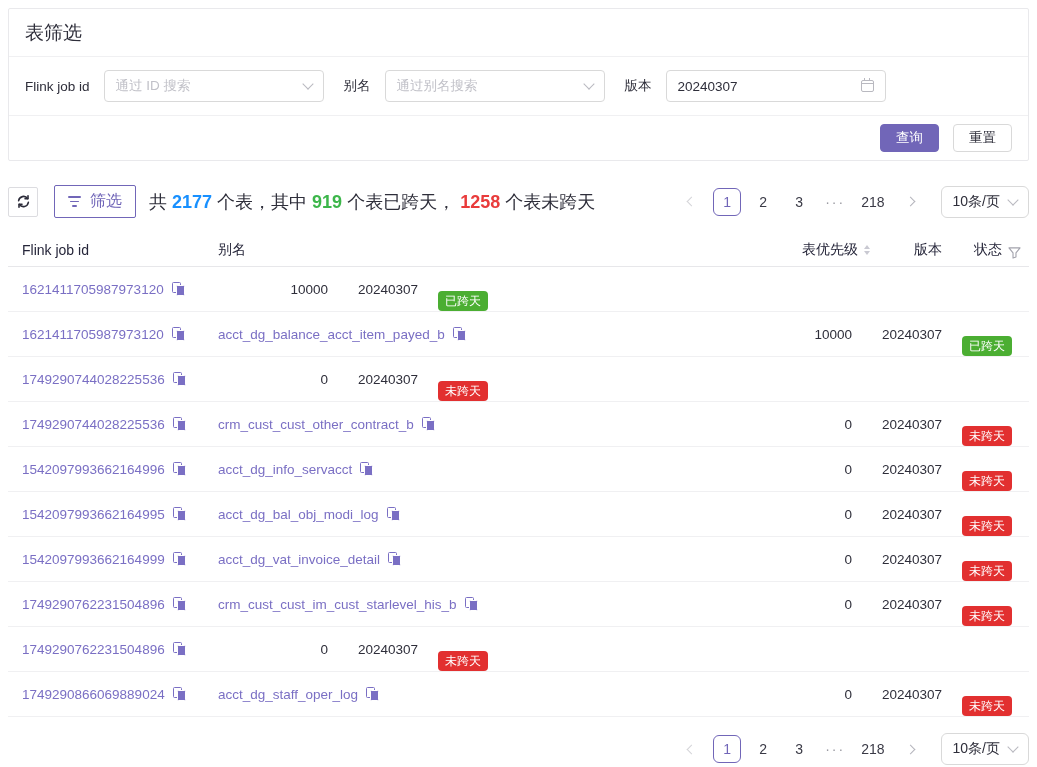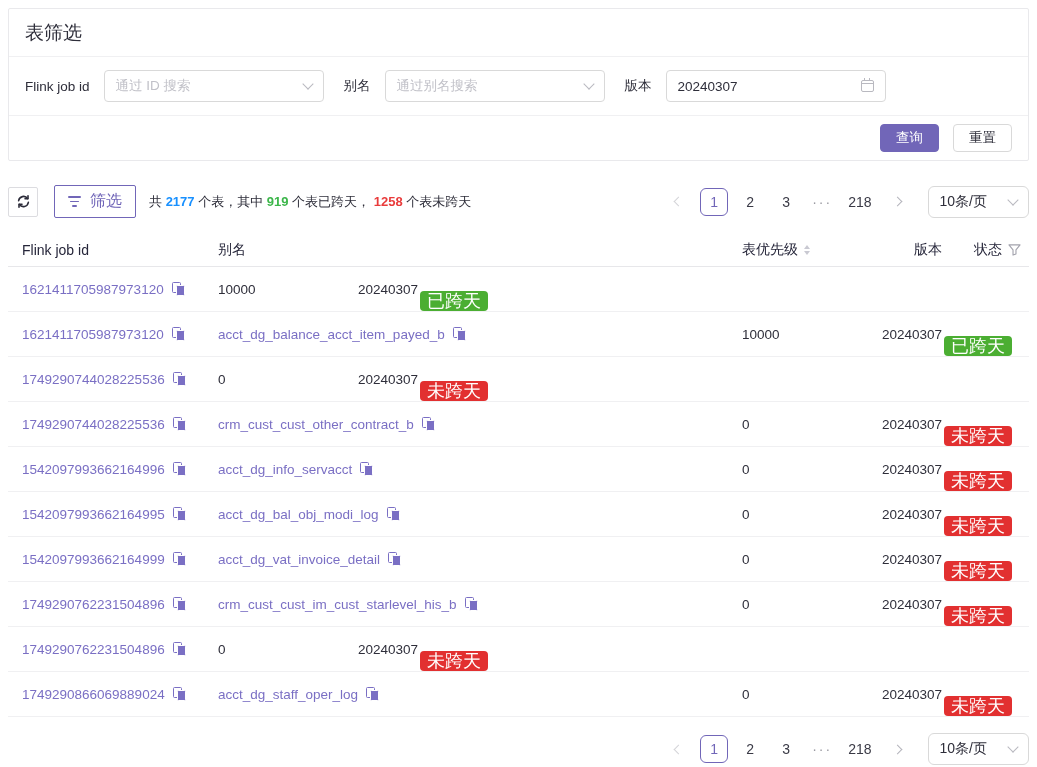--- a/index.html
+++ b/index.html
@@ -39,59 +39,59 @@
   .toolbar{margin:24px 8px 0;display:flex;align-items:center;justify-content:space-between;}
   .toolbar-left{display:flex;align-items:center;}
   .icon-btn{width:30px;height:30px;border:1px solid #dcdce0;border-radius:2px;background:#fff;
        display:flex;align-items:center;justify-content:center;cursor:pointer;padding:0;}
   .filter-btn{height:33px;margin-left:16px;padding:0 13px;border:1px solid var(--primary);border-radius:2px;
        background:#fff;color:var(--primary);font-size:16px;display:flex;align-items:center;gap:9px;
        cursor:pointer;font-family:inherit;}
   .flines{display:flex;flex-direction:column;align-items:center;gap:2.5px;}
   .flines i{display:block;height:1.7px;background:var(--primary);border-radius:1px;}
   .flines i:nth-child(1){width:13px;}.flines i:nth-child(2){width:9px;}.flines i:nth-child(3){width:5px;}
-  .summary{margin-left:13px;font-size:13px;}
+  .summary{margin-left:13px;font-size:18px;}
   .num{font-weight:700;}
   .num.blue{color:var(--blue);} .num.green{color:var(--green);} .num.red{color:var(--red);}
 
   
   .pager{display:flex;align-items:center;gap:8px;font-size:14px;}
   .pg{min-width:28px;height:28px;display:flex;align-items:center;justify-content:center;border-radius:6px;
       color:#3a3a46;cursor:pointer;background:#fff;border:none;font-size:14px;font-family:inherit;padding:0 4px;}
   .pg.active{border:1px solid var(--primary);color:var(--primary);}
   .pg.ellipsis{color:#9a9aa2;letter-spacing:2px;}
   .chev-left{width:7px;height:7px;border-left:1.6px solid currentColor;border-bottom:1.6px solid currentColor;
       transform:rotate(45deg);}
   .chev-right{width:7px;height:7px;border-top:1.6px solid currentColor;border-right:1.6px solid currentColor;
       transform:rotate(45deg);}
   .pg.prev{color:#d4d4d8;} .pg.next{color:#b4b4bc;}
   .sizer{height:32px;border:1px solid var(--input-border);border-radius:6px;display:flex;align-items:center;
-      gap:22px;padding:0 11px;margin-left:8px;cursor:pointer;background:#fff;}
+      gap:9px;padding:0 11px;margin-left:8px;cursor:pointer;background:#fff;}
 
   
   .tbl{margin:15px 8px 0;}
   .thead{display:flex;align-items:center;height:34px;border-bottom:1px solid #e7e7ea;font-size:14px;color:#26263a;}
   .trow{display:flex;align-items:center;height:45px;border-bottom:1px solid var(--row-line);font-size:13.5px;}
   .c1{width:210px;padding-left:14px;display:flex;align-items:center;gap:8px;flex:none;}
   .c2{flex:1;display:flex;align-items:center;gap:8px;min-width:0;}
-  .c3{width:110px;flex:none;display:flex;align-items:center;justify-content:flex-start;}
+  .c3{width:110px;flex:none;display:flex;align-items:center;justify-content:flex-end;}
   .c4{width:90px;flex:none;display:flex;align-items:center;justify-content:flex-end;}
-  .c5{width:87px;padding-right:17px;flex:none;display:flex;align-items:center;justify-content:flex-end;}
+  .c5{width:87px;padding-right:17px;flex:none;display:flex;align-items:flex-end;justify-content:flex-end;}
   .sort-icon{display:flex;flex-direction:column;gap:2px;margin-left:6px;margin-right:-18px;cursor:pointer;}
   .sort-icon .up{width:0;height:0;border-left:3.5px solid transparent;border-right:3.5px solid transparent;
       border-bottom:4.5px solid #c9c9d2;}
   .sort-icon .down{width:0;height:0;border-left:3.5px solid transparent;border-right:3.5px solid transparent;
       border-top:4.5px solid #c9c9d2;}
   .funnel{margin-left:6px;margin-right:-9px;cursor:pointer;display:flex;}
   .copy-icon{position:relative;width:13px;height:14px;display:inline-block;flex:none;cursor:pointer;}
   .copy-icon::before{content:'';position:absolute;left:0;top:0;width:7px;height:9px;
       border:1.4px solid var(--link);border-radius:1.5px;}
   .copy-icon::after{content:'';position:absolute;right:0;bottom:0;width:7px;height:9px;
       background:var(--link);border:1px solid #fff;border-radius:1.5px;}
-  .badge{display:inline-block;min-width:41px;padding:3px 7px;border-radius:4px;color:#fff;font-size:18px;
+  .badge{display:inline-block;min-width:41px;padding:3px 7px;border-radius:4px;color:#fff;font-size:12px;
       text-align:center;line-height:14px;margin-top:24px;}
   .badge.crossed{background:var(--badge-green);}
   .badge.uncrossed{background:var(--badge-red);}
 
   .bottom-pager{display:flex;justify-content:flex-end;margin:16px 8px 0;}
 </style>
 </head>
 <body>
 
 <div class="filter-card">

